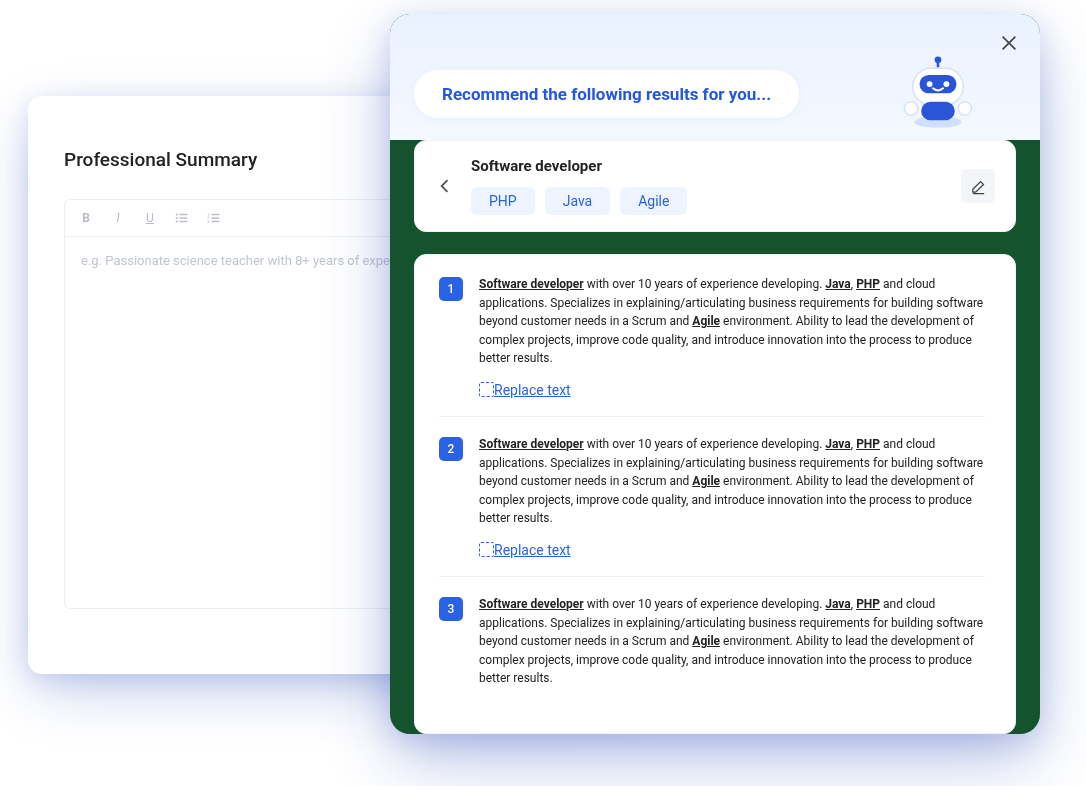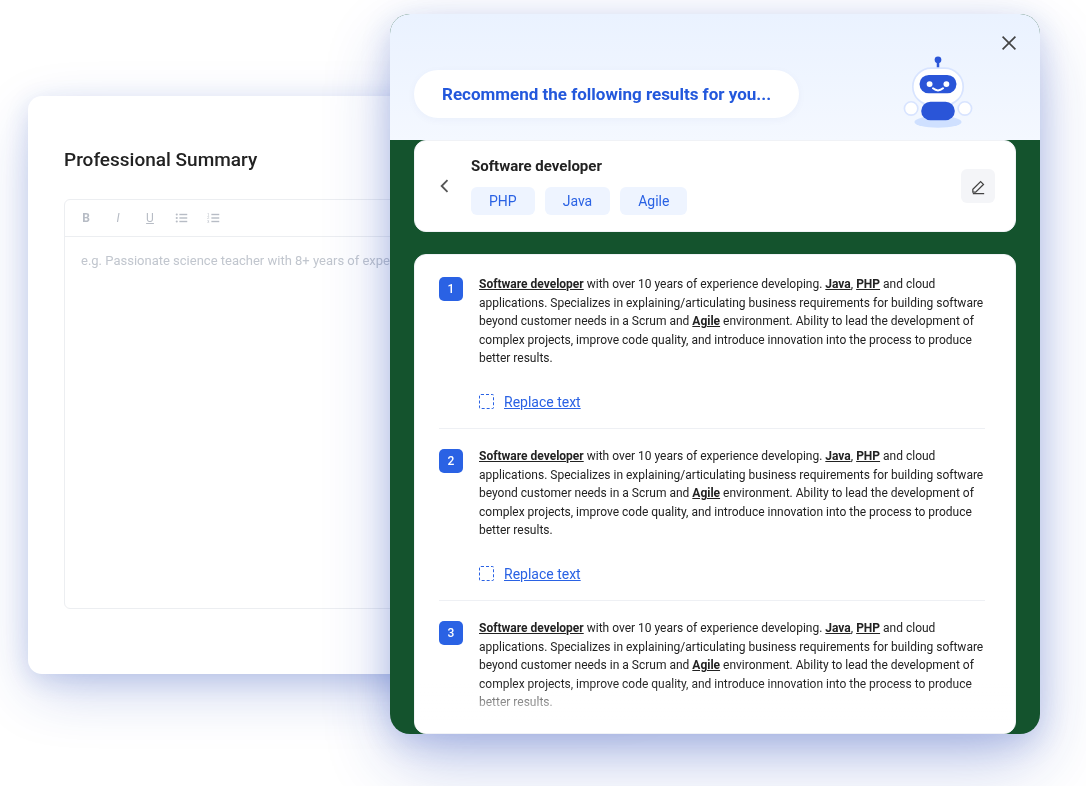--- a/index.html
+++ b/index.html
@@ -196,22 +196,22 @@
     .result-body { flex: 1; }
     .result-text {
       font-size: 12px;
       color: #222;
       line-height: 1.55;
     }
     .ul { text-decoration: underline; font-weight: 700; }
     .replace-row {
       display: flex;
       align-items: center;
-      gap: 10px;
-      margin-top: 26px;
+      gap: 0;
+      margin-top: 14px;
       cursor: pointer;
     }
     .replace-icon {
       width: 15px;
       height: 15px;
       border: 1.6px dashed #2a62e4;
       border-radius: 2px;
     }
     .replace-link {
       color: #2a62e4;

